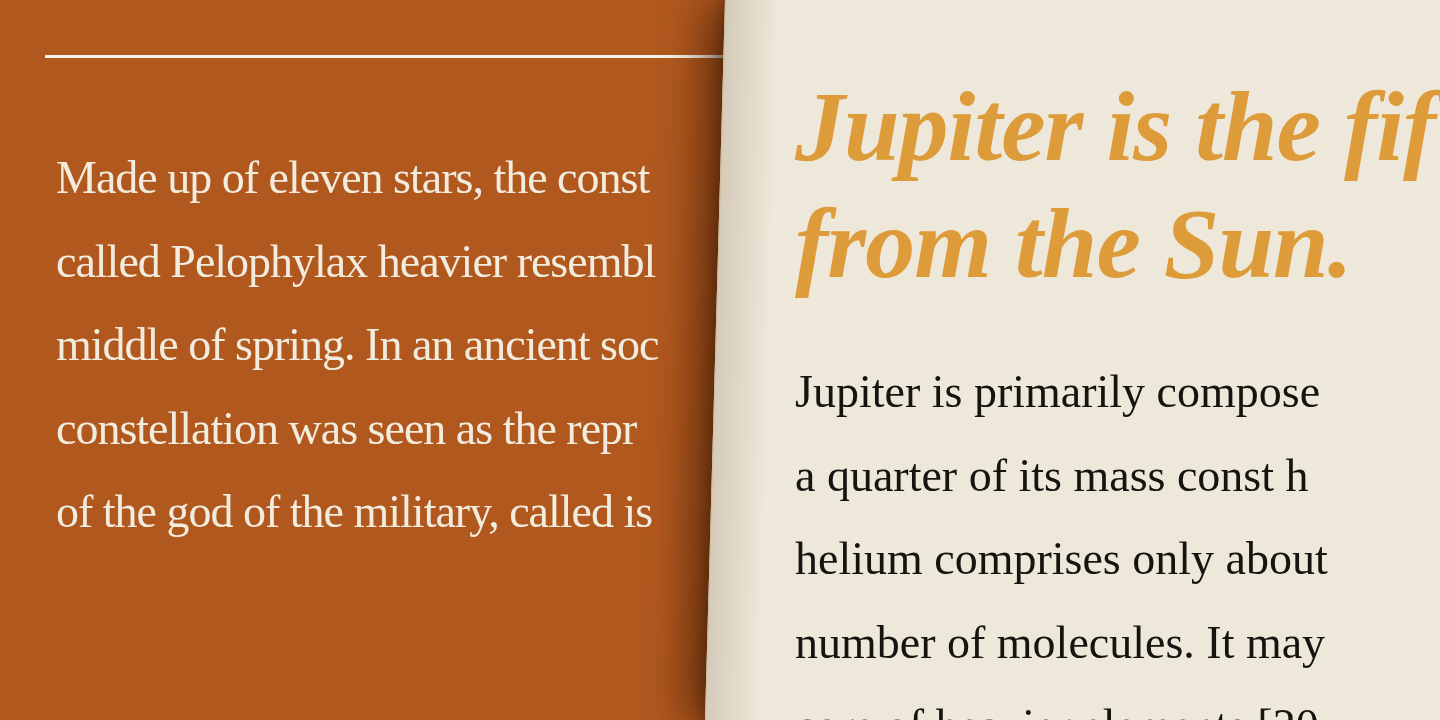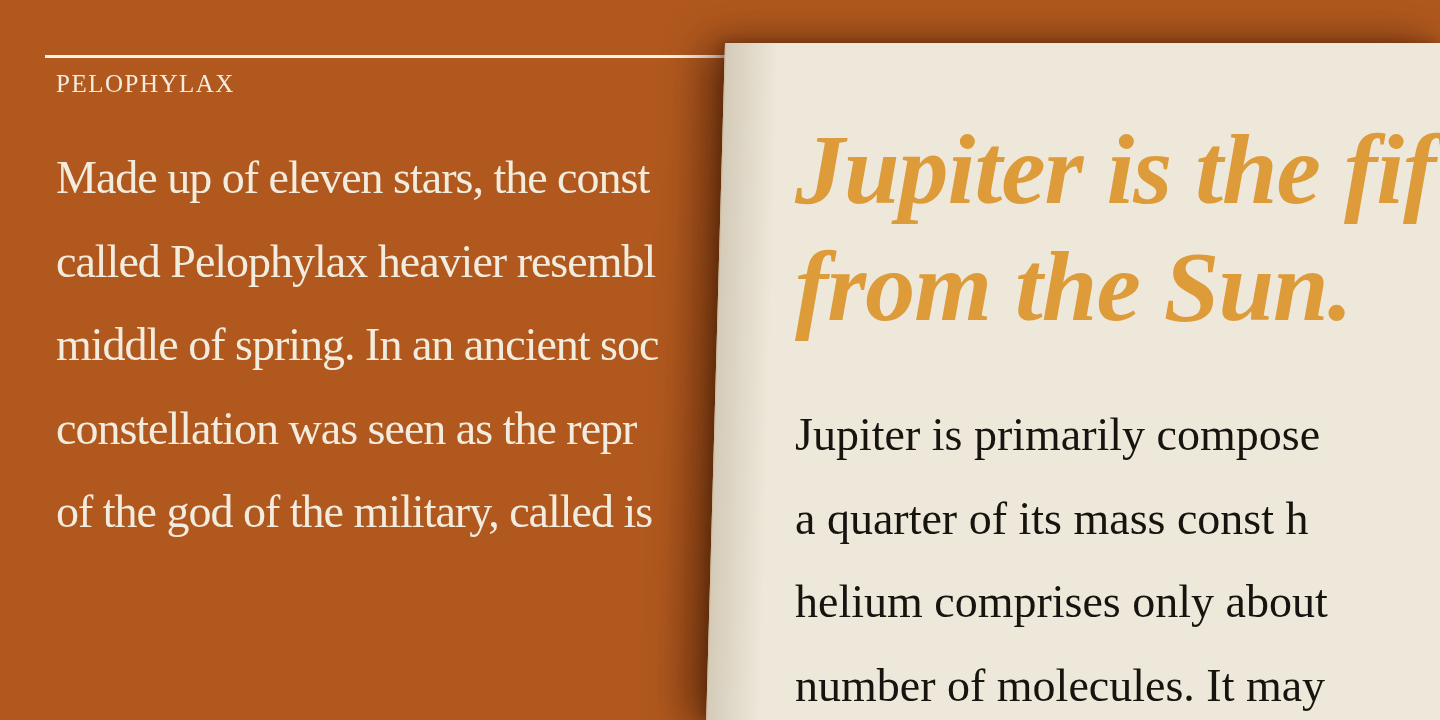--- a/index.html
+++ b/index.html
@@ -61,21 +61,20 @@
     height: 720px;
     filter: drop-shadow(-14px 4px 22px rgba(45, 16, 0, 0.55))
             drop-shadow(-3px 0 6px rgba(45, 16, 0, 0.38));
   }
   .right-panel {
     position: absolute;
     inset: 0;
     background: var(--right_bg);
     clip-path: polygon(25px 0, 740px 0, 740px 720px, 5px 720px);
     overflow: hidden;
-    margin-top: 43px;
   }
   .edge-shade {
     position: absolute;
     left: 14px;
     top: -12px;
     width: 55px;
     height: 744px;
     transform: rotate(1.6deg);
     background: linear-gradient(to right, rgba(110, 80, 45, 0.20), rgba(110, 80, 45, 0));
     pointer-events: none;
@@ -113,21 +112,20 @@
     white-space: nowrap;
   }
 </style>
 </head>
 <body>
 
 <div class="stage">
 
   <section class="left-panel">
     <div class="rule"></div>
-    <div class="label">PELOPHYLAX</div>
     <div class="left-body">
       <div>Made up of eleven stars, the const</div>
       <div>called Pelophylax heavier resembl</div>
       <div>middle of spring. In an ancient soc</div>
       <div>constellation was seen as the repr</div>
       <div>of the god of the military, called is</div>
     </div>
   </section>
 
   <div class="right-wrap">

